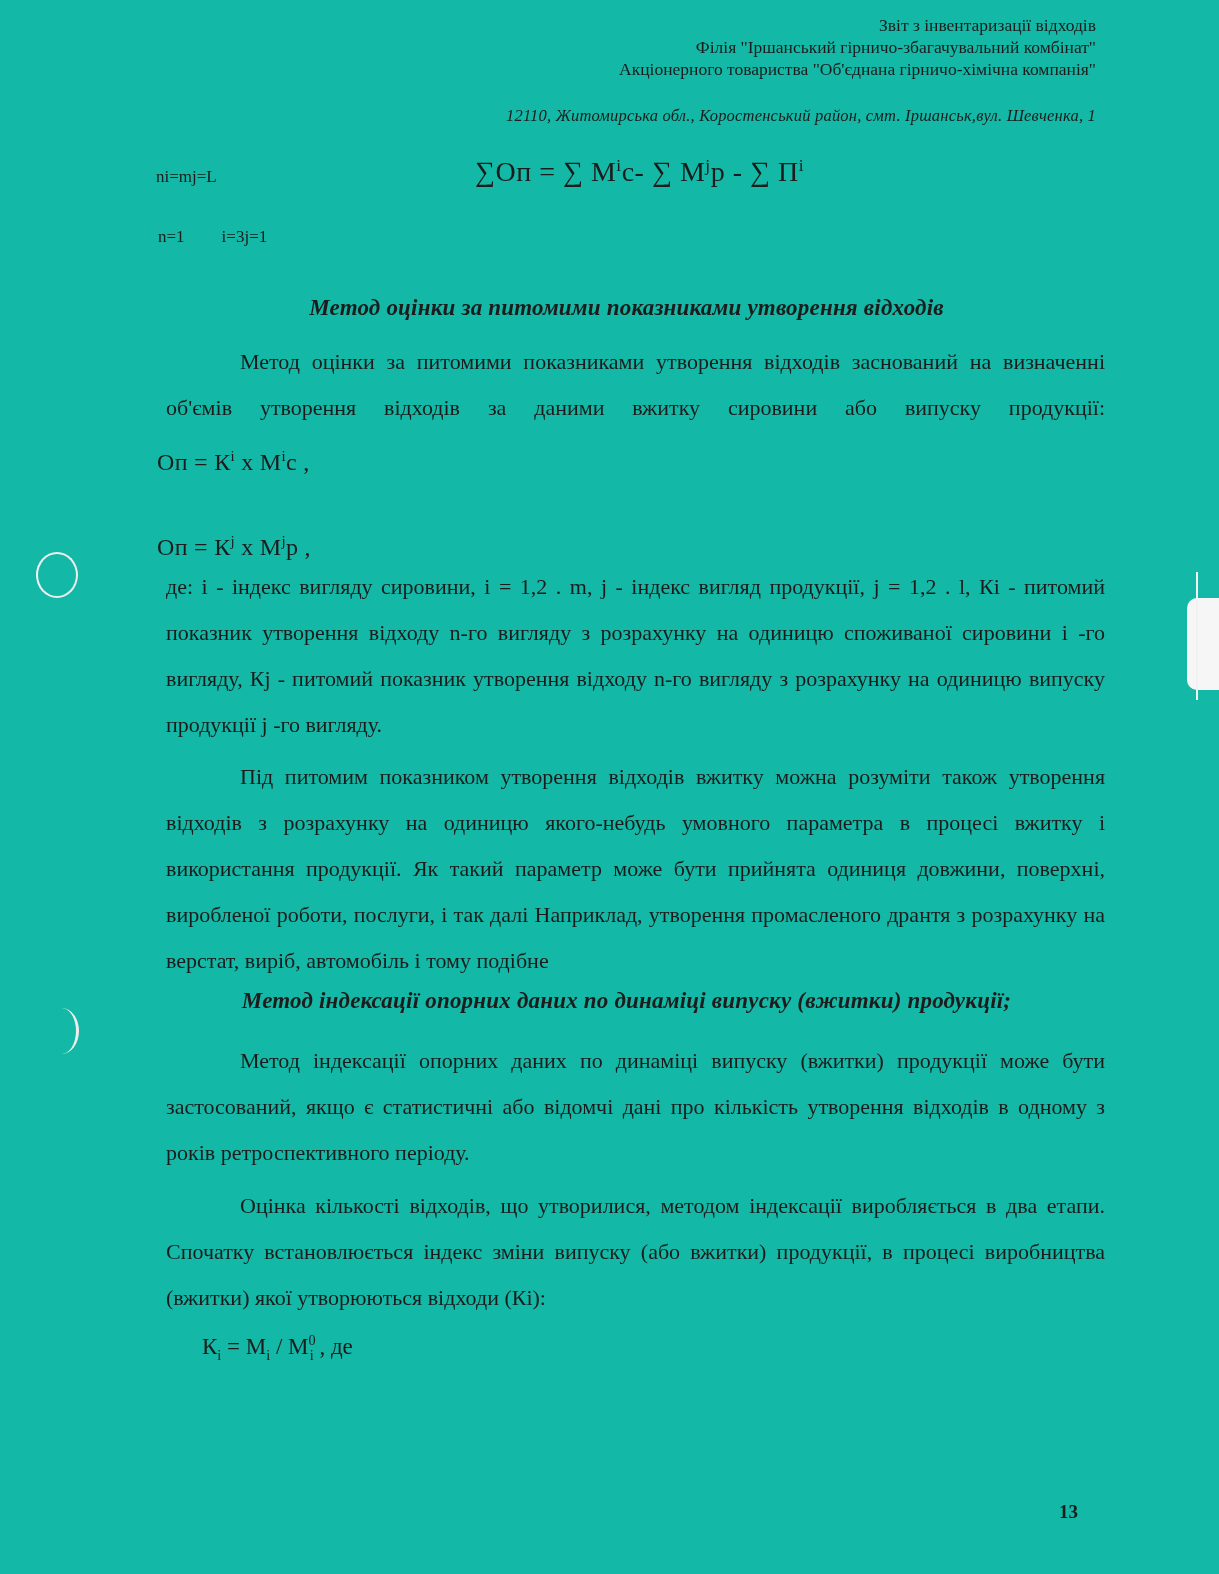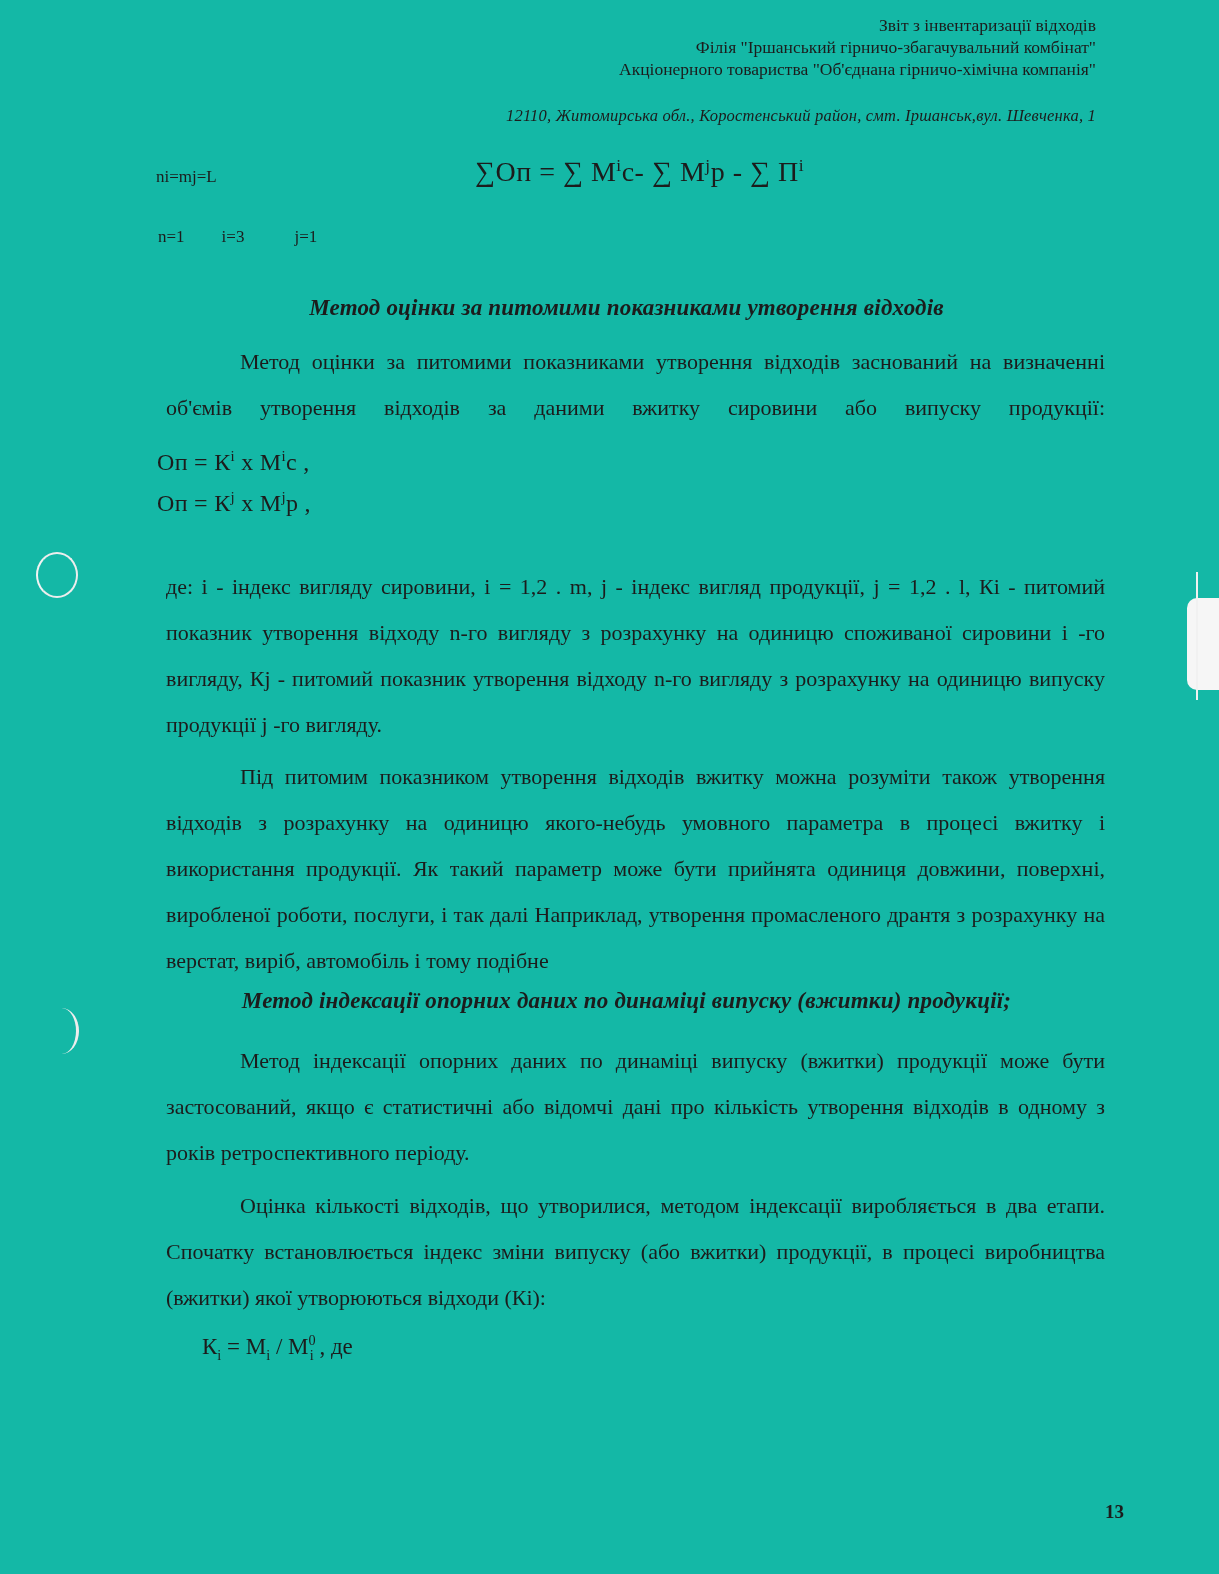--- a/index.html
+++ b/index.html
@@ -24,21 +24,21 @@
   .sum-formula {
     top:156px; left:157px; width:939px;
     text-align:center; font-size:28px; padding-left:26px; box-sizing:border-box;
     letter-spacing:.5px;
   }
   sup { font-size:62%; vertical-align:super; line-height:0; }
   sub { font-size:62%; vertical-align:sub; line-height:0; }
   .post-limits { top:227px; left:158px; font-size:17px; }
   .post-limits .lim { display:inline-block; }
   .post-limits .lim + .lim-i { margin-left:37px; }
-  .post-limits .lim + .lim-j { margin-left:50px; }
+  .post-limits .lim + .lim-j { }
 
   .inline-formula { left:157px; font-size:24px; letter-spacing:.3px; }
   .small-formula { left:202px; font-size:23px; }
   .stack-sub { margin-left:-6px; }
 
   
   .section-heading {
     left:157px; width:939px; text-align:center;
     font-weight:bold; font-style:italic; font-size:23px;
     letter-spacing:.2px;
@@ -46,21 +46,21 @@
 
   
   .para {
     left:166px; width:939px;
     font-size:22px; line-height:46px;
     text-align:justify;
   }
   .para.indent { text-indent:74px; }
   .para.full-last { text-align-last:justify; }
 
-  .page-number { top:1501px; left:1059px; font-size:19px; font-weight:bold;margin-left:46px; }
+  .page-number { top:1501px; left:1059px; font-size:19px; font-weight:bold; }
 
   
   .artifact { pointer-events:none; }
   .artifact-ring {
     top:552px; left:36px; width:38px; height:42px;
     border:2px solid #ededed; border-radius:50%;
     border-left-color:#f3f3f3;
   }
   .artifact-curve {
     top:1008px; left:50px; width:26px; height:46px;
@@ -95,21 +95,21 @@
   <div class="abs post-limits">
     <span class="lim">n=1</span><span class="lim lim-i">i=3</span><span class="lim lim-j">j=1</span>
   </div>
 
   <div class="abs section-heading" style="top:295px;">Метод оцінки за питомими показниками утворення відходів</div>
 
   <div class="abs para indent full-last" style="top:339px;">Метод оцінки за питомими показниками утворення відходів заснований на визначенні об'ємів утворення відходів за даними вжитку сировини або випуску продукції:</div>
 
   <div class="abs inline-formula" style="top:449px;"><span>Оп = К</span><sup>і</sup><span> х М</span><sup>і</sup><span>с ,</span></div>
 
-  <div class="abs inline-formula" style="top:490px;"><span>Оп = К</span><sup>j</sup><span> х М</span><sup>j</sup><span>р ,</span></div>
+  <div class="abs inline-formula" style="top:534px;"><span>Оп = К</span><sup>j</sup><span> х М</span><sup>j</sup><span>р ,</span></div>
 
   <div class="abs para" style="top:564px;">де: і - індекс вигляду сировини,  і = 1,2 . m, j - індекс  вигляд продукції, j = 1,2 . l, Кі - питомий показник утворення відходу n-го вигляду з розрахунку на одиницю споживаної сировини і -го вигляду, Кj  - питомий показник утворення відходу n-го вигляду з розрахунку на одиницю випуску продукції j -го вигляду.</div>
 
   <div class="abs para indent" style="top:754px;">Під питомим показником утворення відходів вжитку можна розуміти також утворення відходів з розрахунку на одиницю якого-небудь умовного параметра в процесі вжитку і використання продукції. Як такий параметр може бути прийнята одиниця довжини, поверхні, виробленої роботи, послуги, і так далі Наприклад, утворення промасленого дрантя з розрахунку на верстат, виріб, автомобіль і тому подібне</div>
 
   <div class="abs section-heading" style="top:988px;">Метод індексації опорних даних по динаміці випуску (вжитки) продукції;</div>
 
   <div class="abs para indent" style="top:1038px;">Метод індексації опорних  даних по динаміці випуску  (вжитки) продукції може бути застосований, якщо є статистичні   або відомчі   дані про кількість утворення відходів в одному з років ретроспективного періоду.</div>
 
   <div class="abs para indent" style="top:1183px;">Оцінка кількості відходів, що утворилися, методом індексації виробляється в два етапи. Спочатку встановлюється індекс  зміни випуску (або вжитки) продукції, в процесі виробництва (вжитки) якої  утворюються відходи (Кі):</div>

